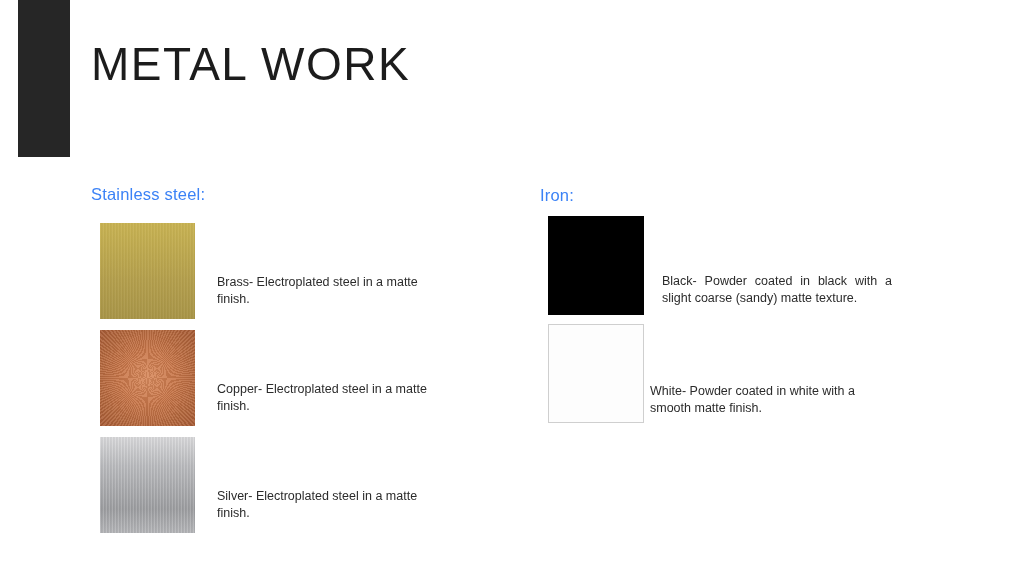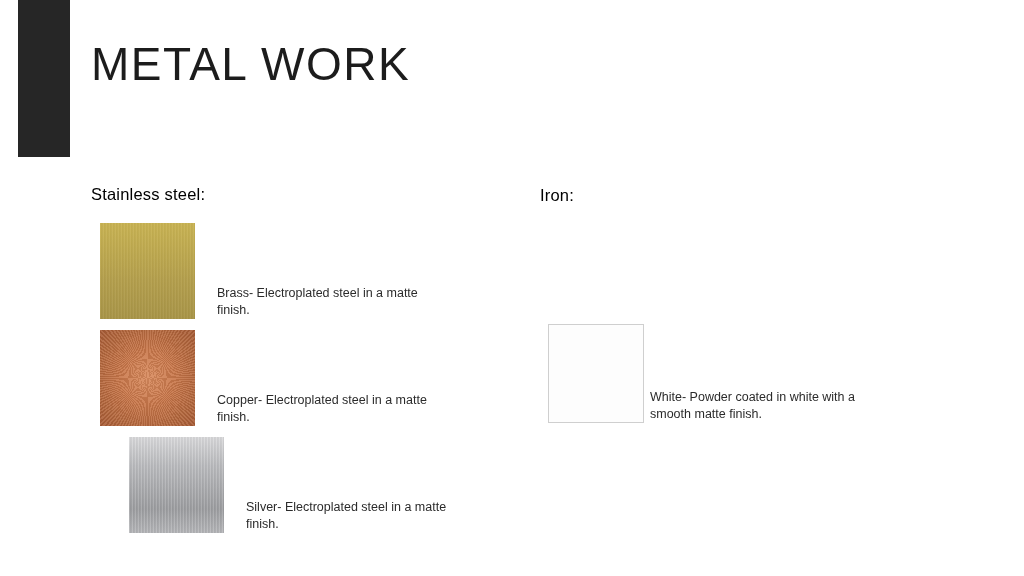--- a/index.html
+++ b/index.html
@@ -50,52 +50,52 @@
     top: 111px;
     font-size: 15px;
     color: #2a2a2a;
     letter-spacing: 0.2px;
   }
 
   
   .col-heading {
     position: absolute;
     font-size: 16.5px;
-    color: #000000;
+    color: #3b82f6;
     letter-spacing: 0.2px;
   }
   .col-heading.left  { left: 91px;  top: 185px; }
   .col-heading.right { left: 540px; top: 186px; }
 
   
   .swatch-row {
     position: absolute;
     display: flex;
-    align-items: flex-end;
+    align-items: center;
     padding-left: 10px;
   }
 
   .swatch {
     flex: none;
     width: 95px;
     height: 96px;
     border: none;
   }
 
   .swatch-desc {
     font-size: 12.5px;
     line-height: 1.35;
     color: #2b2b2b;
     max-width: 230px;
   }
 
   
   #row-brass  { left: 90px; top: 223px; }
   #row-copper { left: 90px; top: 330px; }
-  #row-silver { left: 90px; top: 437px; margin-left: 29px; }
+  #row-silver { left: 90px; top: 437px; }
 
   #row-brass .swatch-desc,
   #row-copper .swatch-desc,
   #row-silver .swatch-desc {
     margin-left: 22px;
     margin-top: 40px;
     width: 215px;
   }
 
   
@@ -177,19 +177,23 @@
     <div class="swatch-desc">Copper- Electroplated steel in a matte finish.</div>
   </div>
 
   <div class="swatch-row" id="row-silver">
     <div class="swatch sw-silver"></div>
     <div class="swatch-desc">Silver- Electroplated steel in a matte finish.</div>
   </div>
 
   <div class="col-heading right">Iron:</div>
 
+  <div class="swatch-row" id="row-black">
+    <div class="swatch sw-black"></div>
+    <div class="swatch-desc">Black- Powder coated in black with a slight coarse (sandy) matte texture.</div>
+  </div>
 
   <div class="swatch-row" id="row-white">
     <div class="swatch sw-white"></div>
     <div class="swatch-desc">White- Powder coated in white with a smooth matte finish.</div>
   </div>
 
 </div>
 
 </body></html>

